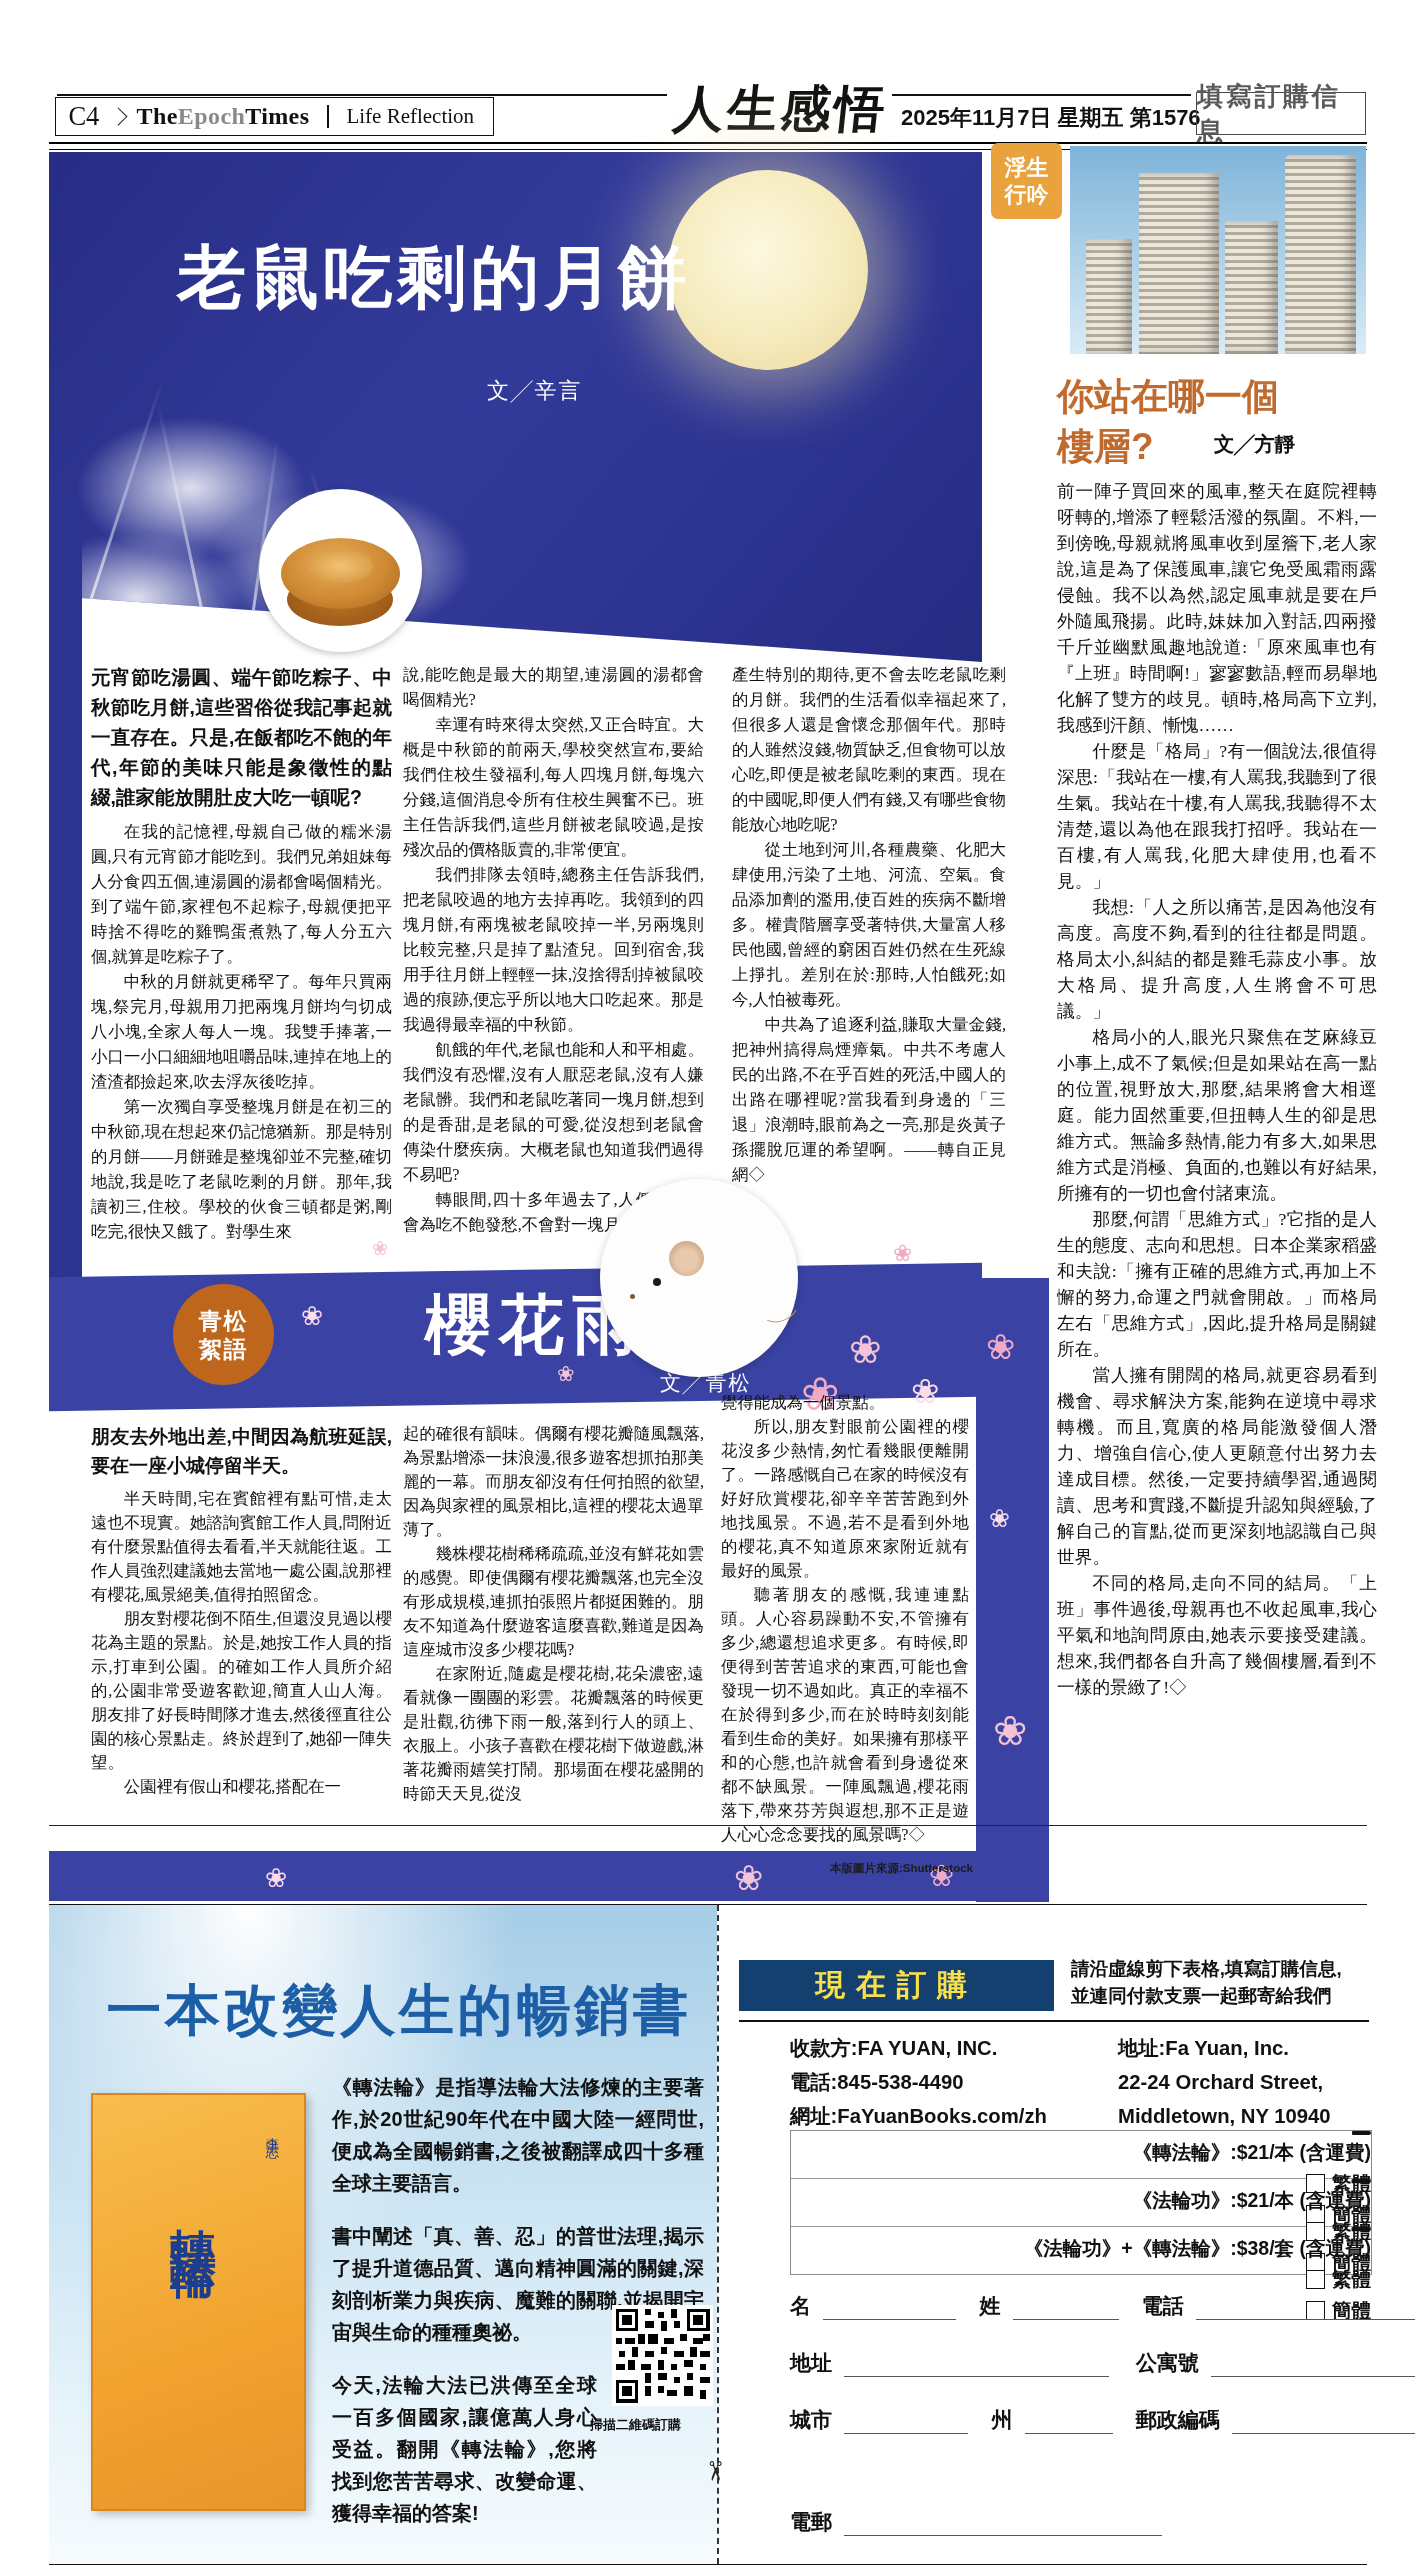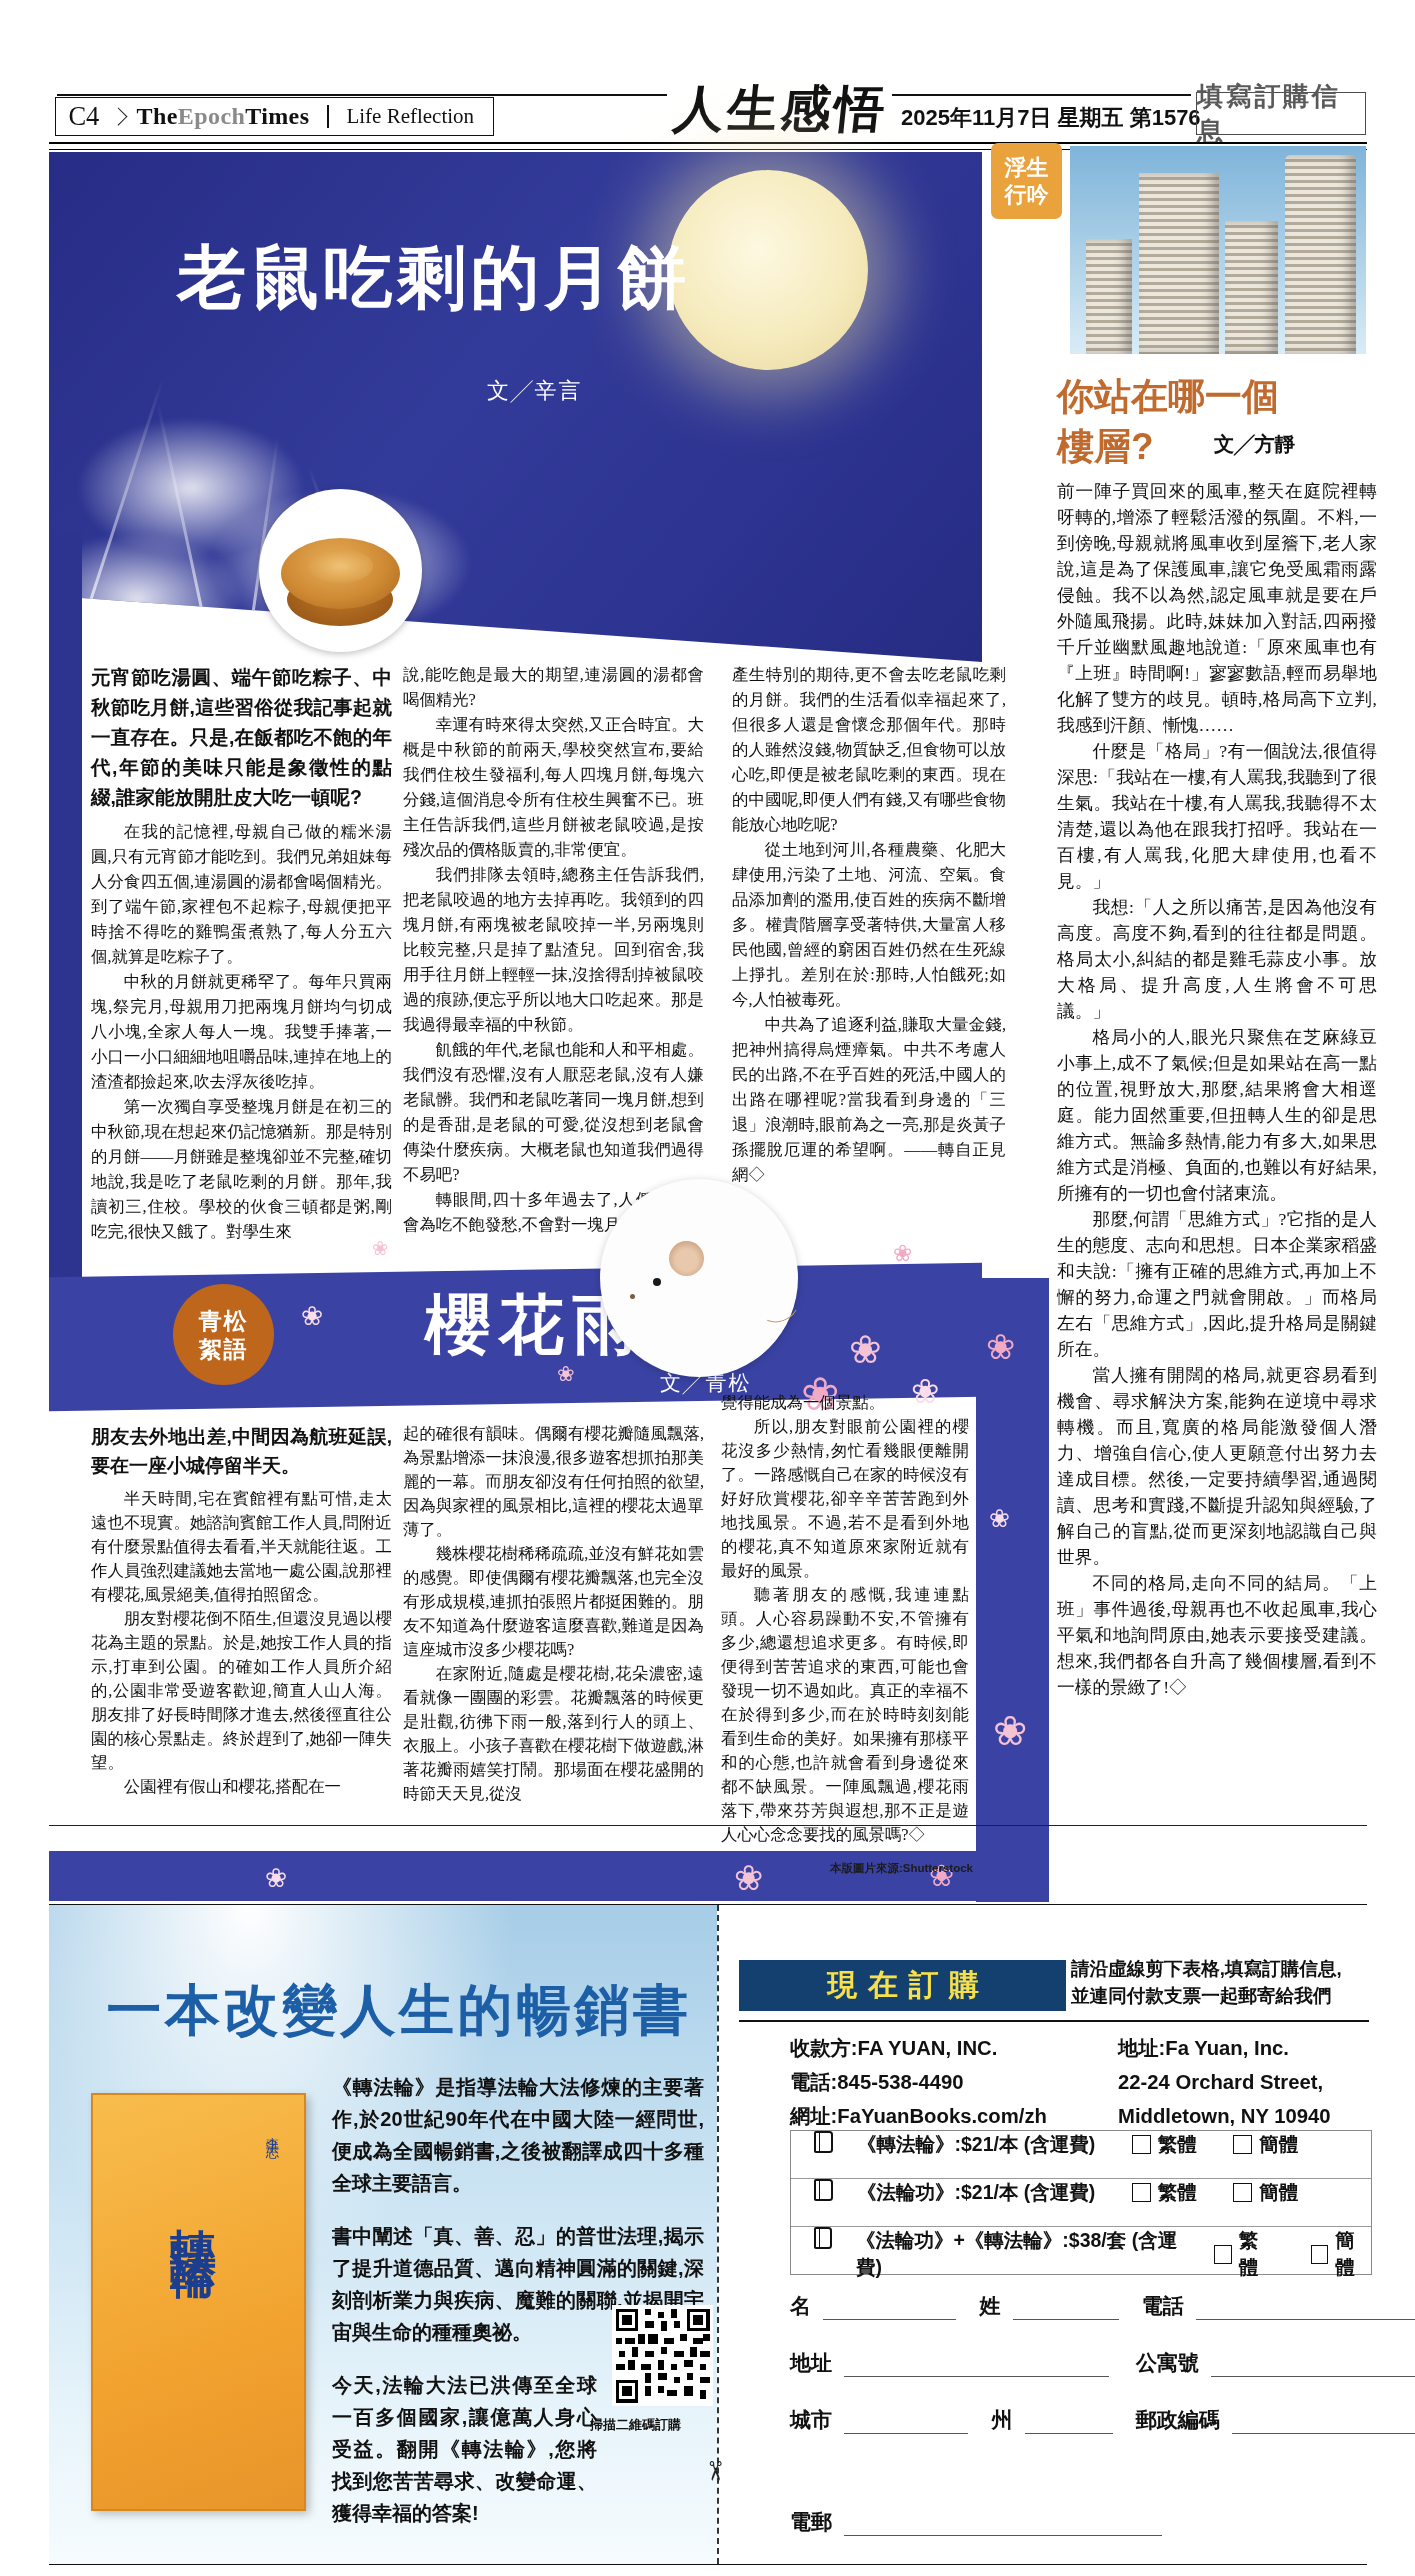--- a/index.html
+++ b/index.html
@@ -114,28 +114,28 @@
             font-size:20px;font-weight:bold;line-height:32px;text-align:justify;}
   #ad-paras p{margin:0 0 21px 0;}
   #ad-paras p.narrow{width:265px;}
   #qr{position:absolute;left:563px;top:400px;width:94px;height:94px;background:#fff;padding:3.5px;}
   #qr-cap{position:absolute;left:541px;top:511px;width:142px;font-size:13px;font-weight:bold;
           font-family:"Liberation Sans",sans-serif;}
   #scissors{position:absolute;left:655px;top:550px;font-size:26.5px;transform:rotate(90deg);color:#222;}
   
   #order-hdr{position:absolute;left:690px;top:55px;width:315px;height:51px;background:#14406f;
              color:#f8e04a;font-size:30px;font-weight:bold;letter-spacing:10.6px;
-             display:flex;align-items:center;justify-content:center;font-family:Liberation Serif, serif;padding-left:12px;}
+             display:flex;align-items:center;justify-content:center;font-family:Liberation Serif, serif;}
   #order-note{position:absolute;left:1022px;top:51px;width:301px;font-size:18.6px;font-weight:bold;
               line-height:26.5px;font-family:"Liberation Sans",sans-serif;}
   #order-rule{position:absolute;left:690px;top:115px;width:630px;height:1.8px;background:#111;}
   .contact{position:absolute;font-size:20.3px;font-family:"Liberation Sans",sans-serif;line-height:34px;font-weight:bold;}
   #order-box{position:absolute;left:741px;top:225px;width:580px;border:1.8px solid #8a8a8a;}
-  .o-row{display:flex;align-items:flex-start;height:47px;padding:0 0 0 23px;border-bottom:0.9px solid #9a9a9a;
-         font-family:"Liberation Sans",sans-serif;font-size:19.5px;font-weight:bold;gap:24px;}
+  .o-row{display:flex;align-items:flex-end;height:47px;padding:0 0 0 23px;border-bottom:0.9px solid #9a9a9a;
+         font-family:"Liberation Sans",sans-serif;font-size:19.5px;font-weight:bold;gap:4px;flex-direction:column;}
   .o-row:last-child{border-bottom:none;}
   .bookchk{width:15px;height:17.7px;border:2.2px solid #111;border-radius:1.8px 3.5px 3.5px 1.8px;
            background:linear-gradient(90deg,transparent 2.7px,#111 2.7px,#111 4.4px,transparent 4.4px);}
   .chk{width:17px;height:17px;border:1.8px solid #111;background:#fff;display:inline-block;}
   .opt{display:flex;align-items:center;gap:7px;margin-left:12.4px;}
   .f-row{position:absolute;display:flex;align-items:flex-end;font-family:"Liberation Sans",sans-serif;
          font-size:21px;font-weight:bold;}
   .f-line{border-bottom:1.8px solid #555;height:26.5px;}
 </style>
 </head>

